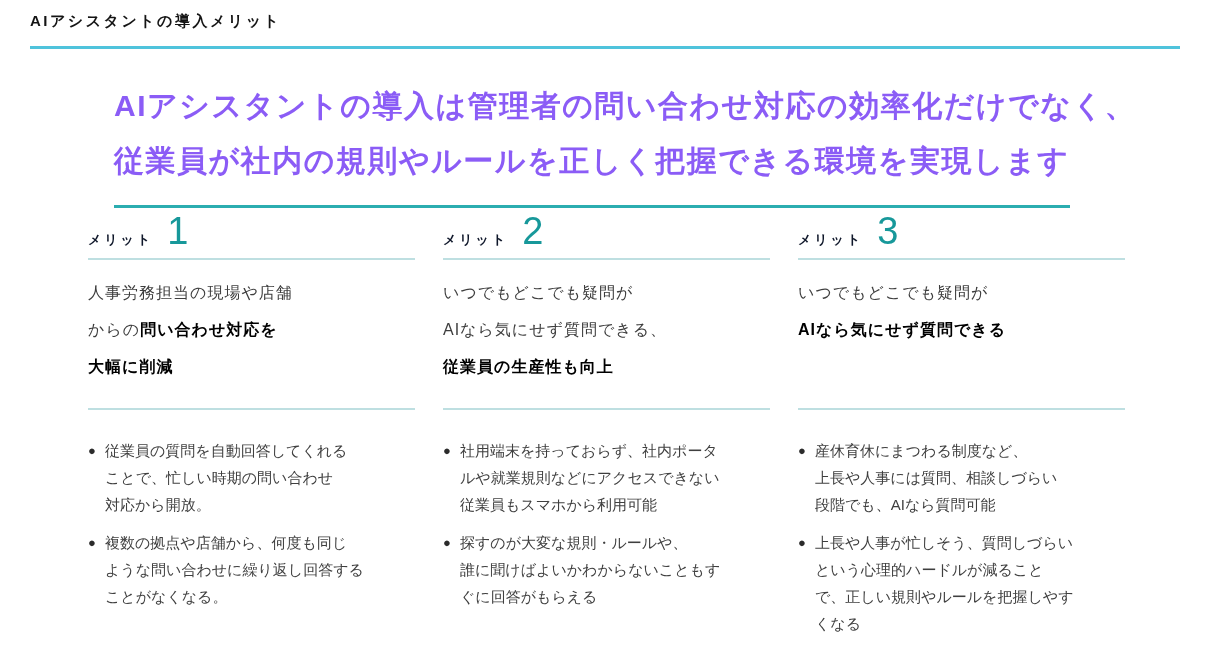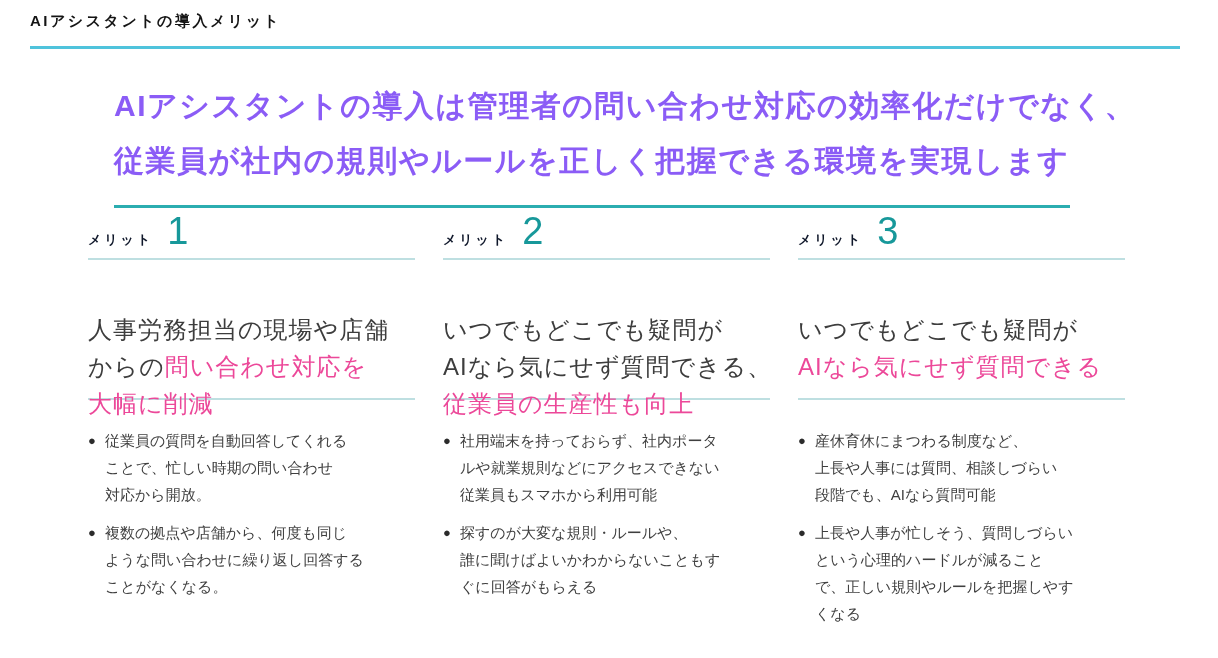--- a/index.html
+++ b/index.html
@@ -48,26 +48,26 @@
   .merit-label {
     font-size:13px; font-weight:bold; letter-spacing:3px;
     color:#0f172a;
   }
   .merit-number {
     font-size:38px; font-weight:500; color:#17989a;
     line-height:1;
   }
 
   .subtitle {
-    height:103px; padding-top:14px;
+    height:150px; padding-top:14px;
     border-bottom:2px solid #bedfe1;
-    font-size:24px; line-height:37px; letter-spacing:1px;
-    color:#3d3d3d; white-space:nowrap;margin-top:37px;
+    font-size:16px; line-height:37px; letter-spacing:1px;
+    color:#3d3d3d; white-space:nowrap;
   }
-  .subtitle .seg-bold { font-weight:normal; color:#ec4899; }
+  .subtitle .seg-bold { font-weight:bold; color:#000000; }
 
   .bullets { margin-top:27px; }
   .bullet {
     display:flex; margin-bottom:11px;
     font-size:15px; line-height:27px; color:#3f3f3f;
   }
   .bullet .dot {
     flex:none; width:17px; color:#2b2b2b;
     font-size:13px; line-height:27px;
   }

